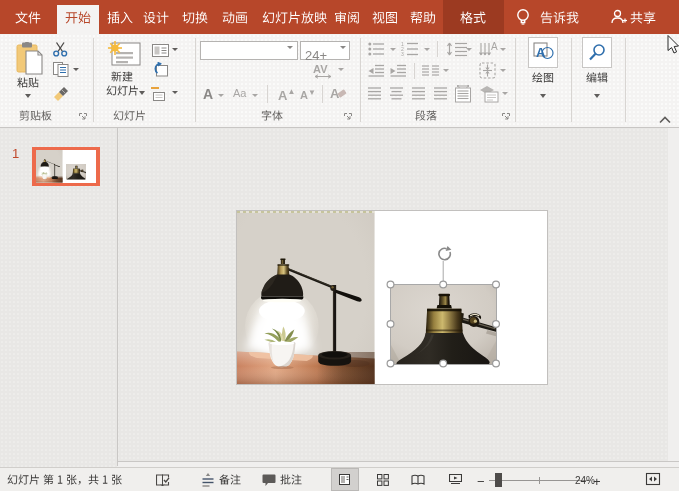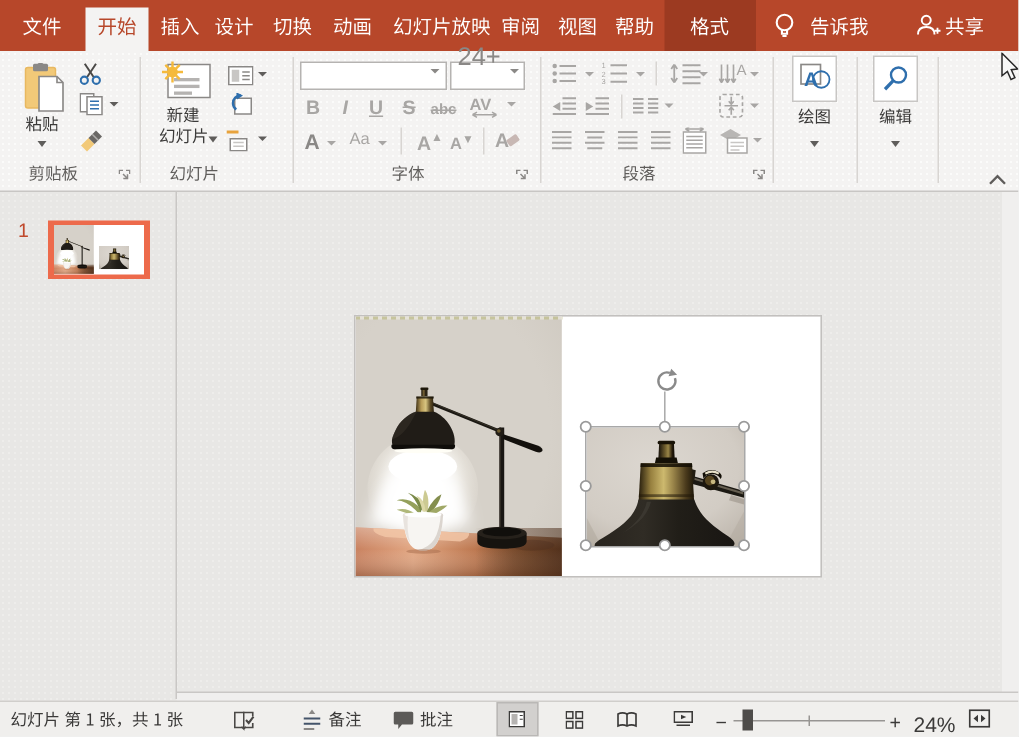--- a/index.html
+++ b/index.html
@@ -172,23 +172,22 @@
     </svg>
 <div class="abs" style="left:172px;top:91px;width:0;height:0;border-left:3px solid transparent;border-right:3px solid transparent;border-top:3.5px solid #5f5d5b"></div>
 <svg style="position:absolute;left:112.5px;top:110.0px;overflow:visible" width="33.0" height="13.8">
       <path transform="translate(0.00,9.68) scale(0.011000,-0.011000)" fill="#5f5d5b" d="M476 742V671H850C838 240 823 77 790 41C779 28 767 24 748 24C723 24 662 24 595 30C609 9 618 -22 619 -44C679 -48 741 -50 777 -46C813 -42 835 -33 858 -2C899 48 912 214 926 701C926 712 926 742 926 742ZM86 -1C110 13 149 21 446 75C462 32 474 -8 481 -39L549 -10C530 69 476 194 426 290L363 266C383 227 403 184 421 140L189 102C293 230 397 391 483 556L408 590C390 551 370 511 349 473L160 460C227 558 294 685 345 807L269 837C222 701 141 555 115 518C91 479 72 453 52 448C61 427 74 390 78 374C96 381 126 387 310 403C243 289 177 195 149 162C110 112 83 79 59 72C69 52 82 15 86 -1Z"></path>
       <path transform="translate(11.00,9.68) scale(0.011000,-0.011000)" fill="#5f5d5b" d="M100 635C95 556 80 452 56 390L114 366C140 438 154 547 157 628ZM380 651C364 589 332 499 307 443L353 422C382 474 415 558 444 626ZM219 835V515C219 328 203 128 43 -25C60 -36 86 -63 97 -80C184 3 233 100 260 201C304 153 364 85 390 49L440 107C415 136 312 244 276 276C289 355 292 436 292 515V835ZM444 758V685H707V30C707 12 700 6 680 5C658 4 586 4 512 7C524 -15 538 -52 543 -74C638 -74 700 -73 737 -60C773 -47 786 -21 786 30V685H961V758Z"></path>
       <path transform="translate(22.00,9.68) scale(0.011000,-0.011000)" fill="#5f5d5b" d="M180 814V481C180 304 166 119 38 -23C57 -36 84 -64 97 -82C189 19 230 141 246 267H668V-80H749V344H254C257 390 258 435 258 481V504H903V581H621V839H542V581H258V814Z"></path>
     </svg>
 <div class="abs" style="left:200px;top:41px;width:98px;height:19px;background:#fff;border:1px solid #b5b3b1"></div>
 <div class="abs" style="left:287px;top:46px;width:0;height:0;border-left:3px solid transparent;border-right:3px solid transparent;border-top:3.5px solid #8a8886"></div>
 <div class="abs" style="left:300px;top:41px;width:50px;height:19px;background:#fff;border:1px solid #b5b3b1"></div>
-<div class="abs" style="left:305px;top:28px;color:#8a8886;font-size:17px">24+</div>
+<div class="abs" style="left:305px;top:48px;color:#8a8886;font-size:13px">24+</div>
 <div class="abs" style="left:340px;top:46px;width:0;height:0;border-left:3px solid transparent;border-right:3px solid transparent;border-top:3.5px solid #8a8886"></div>
-<div class="abs" style="left:204px;top:64px;width:140px;height:15px;color:#a8a6a4;font-size:13px;font-weight:bold">B<i style="margin-left:15px">I</i><u style="margin-left:14px">U</u><span style="margin-left:13px;text-decoration:line-through">S</span><span style="margin-left:10px;font-size:10px;text-decoration:line-through">abc</span></div>
 <svg class="abs" style="left:313px;top:63px" width="22" height="16" viewBox="0 0 22 16">
 <text x="0" y="10" font-size="11" font-weight="bold" fill="#a8a6a4" font-family="Liberation Sans">AV</text>
 <path d="M2 13.5 L18 13.5 M2 13.5 L5 11.8 M2 13.5 L5 15.2 M18 13.5 L15 11.8 M18 13.5 L15 15.2" stroke="#a8a6a4" stroke-width="1"></path>
     </svg>
 <div class="abs" style="left:338px;top:68px;width:0;height:0;border-left:3px solid transparent;border-right:3px solid transparent;border-top:3.5px solid #a8a6a4"></div>
 <div class="abs" style="left:203px;top:86px;color:#8a8886;font-size:14px;font-weight:bold">A</div>
 <div class="abs" style="left:218px;top:94px;width:0;height:0;border-left:3px solid transparent;border-right:3px solid transparent;border-top:3.5px solid #a8a6a4"></div>
 <div class="abs" style="left:233px;top:87px;color:#a8a6a4;font-size:11px">Aa</div>
 <div class="abs" style="left:252px;top:94px;width:0;height:0;border-left:3px solid transparent;border-right:3px solid transparent;border-top:3.5px solid #a8a6a4"></div>
 <div class="abs" style="left:267px;top:85px;width:1px;height:18px;background:#d8d5d2"></div>
@@ -746,20 +745,20 @@
     </svg>
 <svg class="abs" style="left:449px;top:474px" width="13" height="12" viewBox="0 0 13 12">
 <path d="M0.5 0.5 L12.5 0.5 L12.5 7.5 L0.5 7.5 Z M2 9.5 L11 9.5" fill="none" stroke="#3b3a39" stroke-width="1.1"></path>
 <path d="M5 2.5 L8.5 4 L5 5.5 Z" fill="#3b3a39"></path>
     </svg>
 <div class="abs" style="left:477px;top:473.5px;color:#3b3a39;font-size:13px">−</div>
 <div class="abs" style="left:489px;top:480px;width:101px;height:1px;background:#979593"></div>
 <div class="abs" style="left:539px;top:477px;width:1px;height:7px;background:#979593"></div>
 <div class="abs" style="left:495px;top:472.5px;width:7px;height:14.5px;background:#4e4c4a"></div>
 <div class="abs" style="left:593px;top:473.5px;color:#3b3a39;font-size:13px">+</div>
-<div class="abs" style="left:609px;top:474.5px;color:#3b3a39;font-size:14px">24%</div>
+<div class="abs" style="left:575px;top:474.5px;color:#3b3a39;font-size:10px">24%</div>
 <svg class="abs" style="left:645px;top:472px" width="16" height="14" viewBox="0 0 16 14">
 <rect x="1.5" y="1.5" width="13" height="11" fill="none" stroke="#3b3a39" stroke-width="1.1"></rect>
 <path d="M4 7 L7 4.5 L7 9.5 Z M12 7 L9 4.5 L9 9.5 Z" fill="#3b3a39"></path>
     </svg>
 <svg class="abs" style="left:664px;top:35px" width="15" height="22" viewBox="0 0 15 22">
 <path d="M4 0.5 L4 15.5 L7.6 12.6 L10 18 L12.6 16.8 L10.2 11.5 L14.5 11 Z" fill="#f8f8f8" stroke="#2a2a2a" stroke-width="1"></path>
     </svg>
 </div>
 </body></html>

